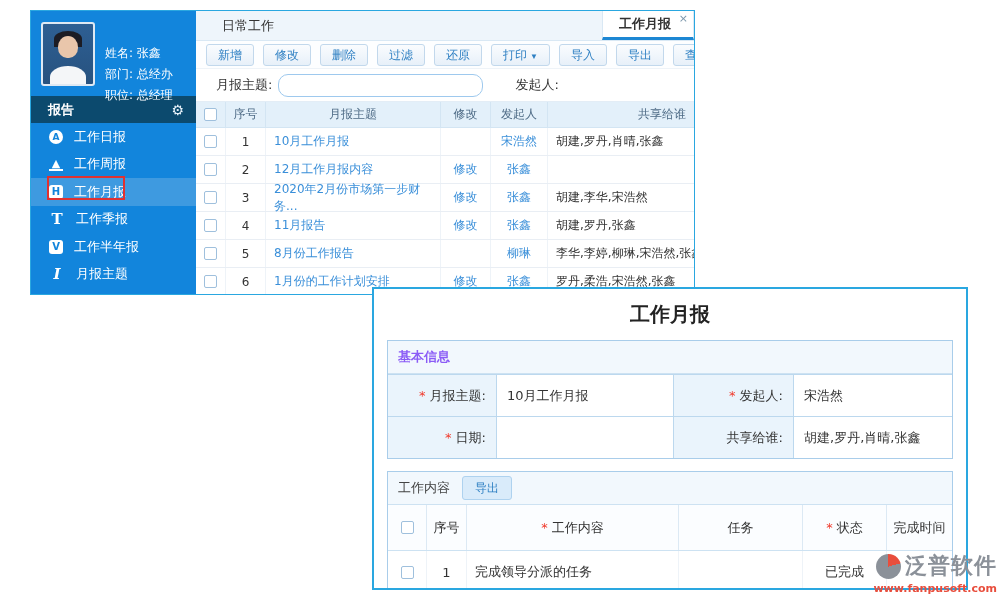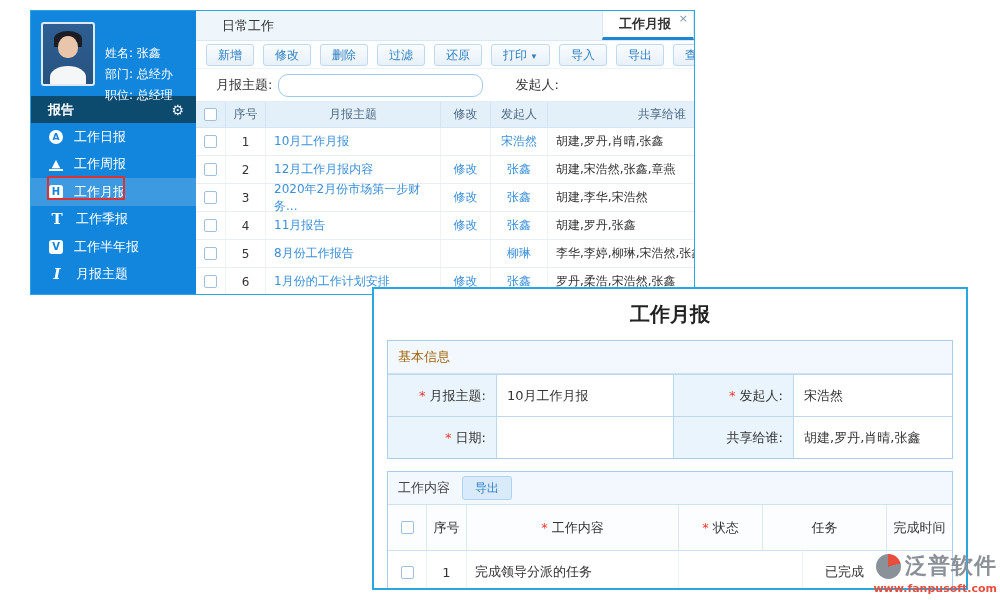--- a/index.html
+++ b/index.html
@@ -56,21 +56,21 @@
   .gh.c-share { justify-content:flex-end; padding-right:8px; }
   .gc.c-topic { justify-content:flex-start; padding-left:8px; }
   .gc.c-share { justify-content:flex-start; padding-left:8px; white-space:nowrap; overflow:hidden; }
   .link { color:#3a8fd9; cursor:pointer; }
   .checkbox { width:13px; height:13px; border:1px solid #9fc0dd; border-radius:2px; background:#fff; cursor:pointer; }
 
   
   .modal { position:absolute; left:372px; top:287px; width:596px; height:303px; background:#fff; border:2px solid #2aa7e0; z-index:5; overflow:hidden; padding:6px 13px; }
   .m-title { text-align:center; font-size:20px; font-weight:bold; color:#222; margin:6px 0 12px; }
   .m-box { border:1px solid #a9cdea; background:#fff; }
-  .m-box-h { background:#f2f8fd; border-bottom:1px solid #cde2f2; font-size:13px; color:#a16207; padding:7px 10px; }
+  .m-box-h { background:#f2f8fd; border-bottom:1px solid #cde2f2; font-size:13px; color:#8b5cf6; padding:7px 10px;font-weight:bold; }
   .m-grid { display:grid; grid-template-columns:108px 177px 120px 1fr; }
   .m-cell { border-top:1px solid #bcd8ee; border-left:1px solid #bcd8ee; font-size:13px; color:#333; padding:0 10px; height:42px; display:flex; align-items:center; overflow:hidden; white-space:nowrap; }
   .m-grid .m-cell:nth-child(4n+1) { border-left:none; }
   .m-lbl { background:#eaf4fc; justify-content:flex-end; }
   .req::before { content:"*"; color:#f03b2d; margin-right:4px; }
   .m-box2 { margin-top:12px; }
   .m-box2-h { background:#f2f8fd; border-bottom:1px solid #cde2f2; display:flex; align-items:center; gap:12px; padding:4px 10px; font-size:13px; color:#444; }
   .btn-export { background:#d9ebfa; border:1px solid #aed2ef; color:#2f80c3; font-size:12px; padding:5px 12px; border-radius:3px; cursor:pointer; line-height:1; }
   .mt-head { display:flex; min-height:46px; align-items:center; border-bottom:1px solid #cde2f2; font-size:13px; color:#333; background:#fbfdff; }
   .mth { display:flex; align-items:center; justify-content:center; text-align:center; border-left:1px solid #dce9f4; align-self:stretch; }
@@ -199,21 +199,20 @@
       <div class="gc c-share">胡建,罗丹,肖晴,张鑫</div>
     </div>
     <div class="grid-row">
       <div class="gc c-check">
           <span class="checkbox"></span>
         </div>
       <div class="gc c-no">2</div>
       <div class="gc c-topic link">12月工作月报内容</div>
       <div class="gc c-edit link">修改</div>
       <div class="gc c-sponsor link">张鑫</div>
-      <div class="gc c-share">胡建,宋浩然,张鑫,章燕</div>
     </div>
     <div class="grid-row">
       <div class="gc c-check">
           <span class="checkbox"></span>
         </div>
       <div class="gc c-no">3</div>
       <div class="gc c-topic link">2020年2月份市场第一步财务...</div>
       <div class="gc c-edit link">修改</div>
       <div class="gc c-sponsor link">张鑫</div>
       <div class="gc c-share">胡建,李华,宋浩然</div>
@@ -273,22 +272,22 @@
     <div class="m-box2-h">
       <span>工作内容</span>
       <button class="btn-export">导出</button>
     </div>
     <div class="mt-head">
       <div class="mth w-check">
           <span class="checkbox"></span>
         </div>
       <div class="mth w-no">序号</div>
       <div class="mth w-content req">工作内容</div>
+      <div class="mth w-task">任务</div>
       <div class="mth w-status req">状态</div>
-      <div class="mth w-task">任务</div>
       <div class="mth w-finish">完成时间</div>
     </div>
     <div class="mt-row">
       <div class="mtc w-check">
           <span class="checkbox"></span>
         </div>
       <div class="mtc w-no">1</div>
       <div class="mtc w-content">完成领导分派的任务</div>
       <div class="mtc w-task"></div>
       <div class="mtc w-status">已完成</div>

